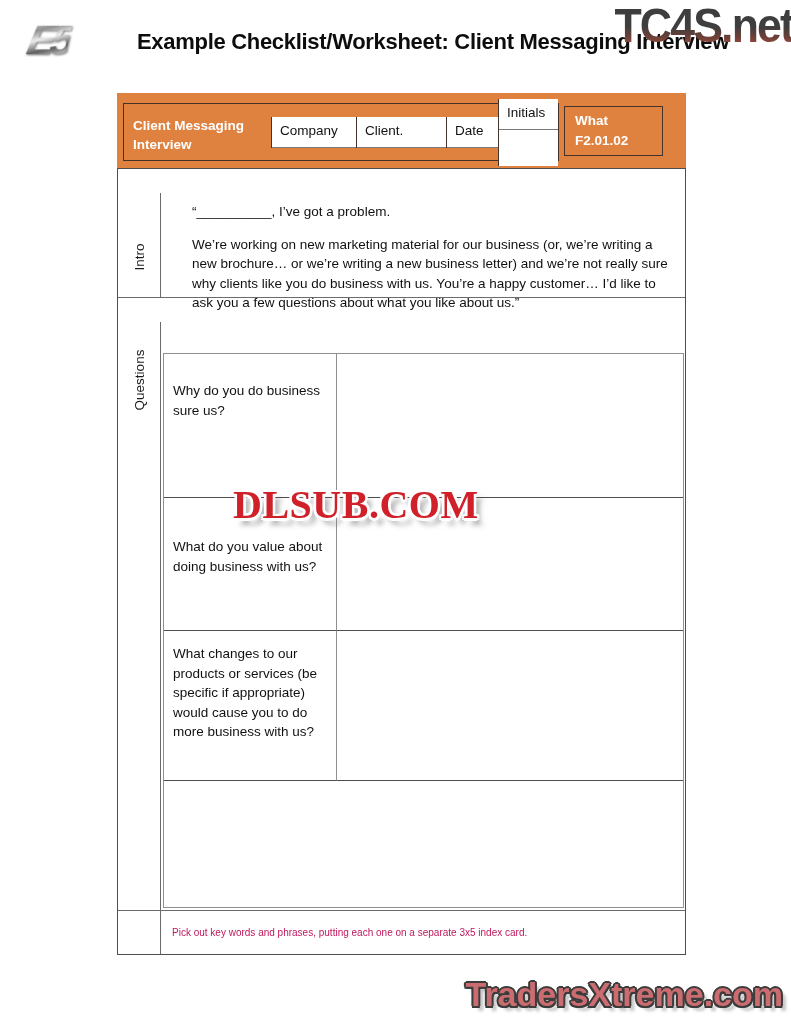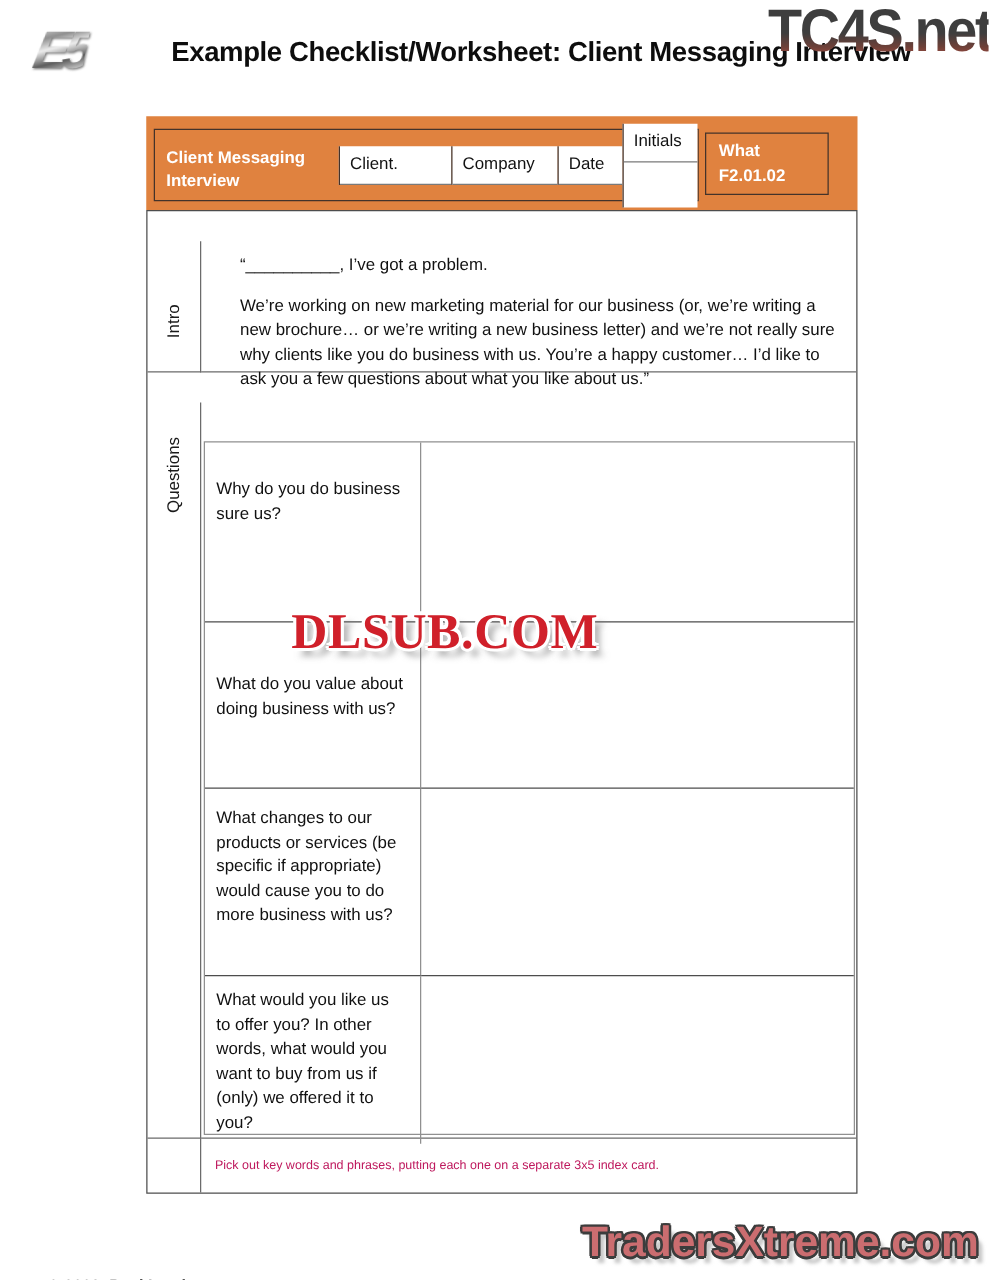--- a/index.html
+++ b/index.html
@@ -133,26 +133,26 @@
 
 <div class="page">
 
   <div class="logo">E5</div>
   <h1 class="doc-title">Example Checklist/Worksheet: Client Messaging Interview</h1>
   <div class="wm-top">TC4S.net</div>
 
   <div class="band">
     <div class="band-table">
       <div class="band-title">Client Messaging Interview</div>
+      <div class="fcol w-company">
+        <div class="flabel">Company</div>
+        <div class="fblank"></div>
+      </div>
       <div class="fcol w-client">
         <div class="flabel">Client.</div>
-        <div class="fblank"></div>
-      </div>
-      <div class="fcol w-company">
-        <div class="flabel">Company</div>
         <div class="fblank"></div>
       </div>
       <div class="fcol w-date">
         <div class="flabel">Date</div>
         <div class="fblank"></div>
       </div>
       <div class="fcol w-initials">
         <div class="flabel">Initials</div>
         <div class="fblank"></div>
       </div>
@@ -177,21 +177,20 @@
       <span class="vlabel vq">Questions</span>
     </div>
     <div class="ccell r2 qwrap">
       <div class="qtable">
         <div class="qcell q0">Why do you do business sure us?</div>
         <div class="acell a0"></div>
         <div class="qcell q1">What do you value about doing business with us?</div>
         <div class="acell a1"></div>
         <div class="qcell q2">What changes to our products or services (be specific if appropriate) would cause you to do more business with us?</div>
         <div class="acell a2"></div>
-        <div class="qcell q3">What would you like us to offer you? In other words, what would you want to buy from us if (only) we offered it to you?</div>
         <div class="acell a3"></div>
       </div>
     </div>
 
     <div class="lcell r3"></div>
     <div class="ccell r3 instr">Pick out key words and phrases, putting each one on a separate 3x5 index card.</div>
 
   </div>
 
   <div class="wm-mid">DLSUB.COM</div>

